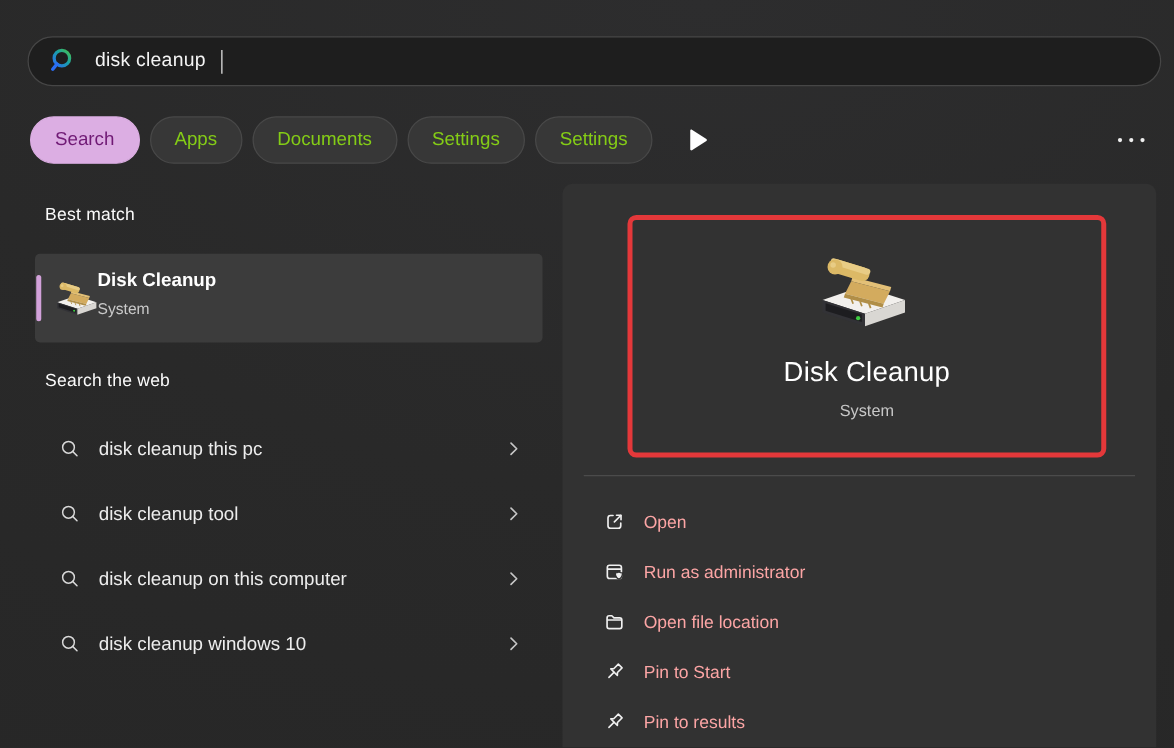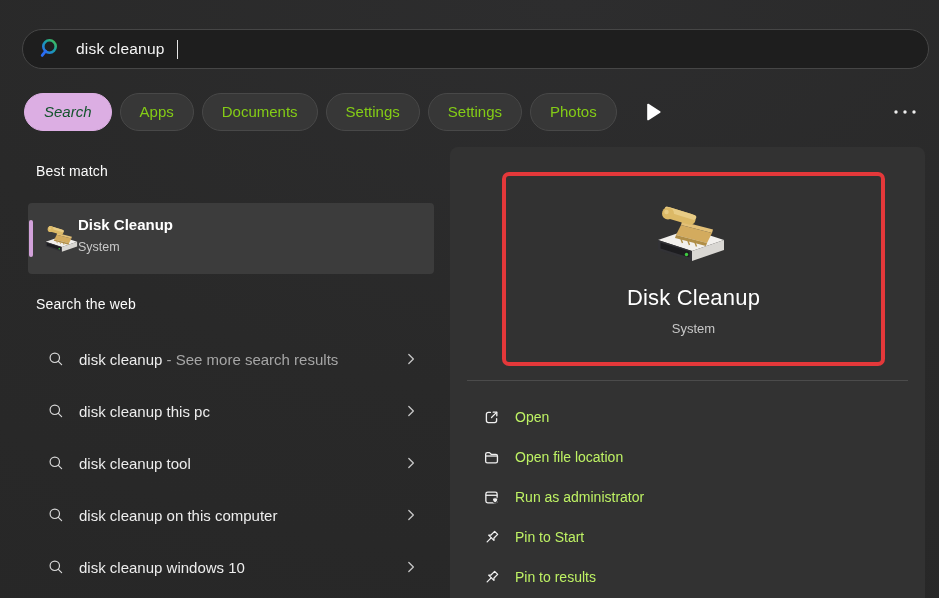--- a/index.html
+++ b/index.html
@@ -27,21 +27,21 @@
   
   .tabs {
     position:absolute; left:24px; top:92px; right:18px; height:39px;
     display:flex; align-items:center; gap:8px;
   }
   .pill {
     height:38px; padding:0 19px; border-radius:20px;
     background:#373737; border:1px solid #484848; color:#84cc16;
     display:flex; align-items:center; font-size:15px; cursor:pointer; white-space:nowrap;
   }
-  .pill.active { background:#dcaee3; border-color:#dcaee3; color:#14532d;font-style:italic; }
+  .pill.active { background:#dcaee3; border-color:#dcaee3; color:#701a75; }
   .play-btn { margin-left:16px; width:22px; height:22px; display:flex; align-items:center; justify-content:center; cursor:pointer; }
   .more-btn { margin-left:auto; padding:6px 4px; cursor:pointer; display:flex; align-items:center; }
 
   
   .section-title { position:absolute; left:36px; font-size:14px; font-weight:400; color:#fbfbfb; letter-spacing:.2px; }
   #best-heading { top:163px; }
   #web-heading  { top:296px; }
 
   .best-row {
     position:absolute; left:28px; top:203px; width:406px; height:71px;
@@ -80,21 +80,21 @@
   .panel .p-sub   { position:absolute; left:52px; top:174px; width:383px; text-align:center; font-size:13px; color:#c7c7c7; }
   .panel .divider { position:absolute; left:17px; top:233px; width:441px; height:1px; background:#4b4b4b; }
 
   .actions { position:absolute; left:17px; top:250px; width:441px; }
   .action-row {
     height:40px; display:flex; align-items:center; gap:15px;
     padding:0 10px 0 16px; border-radius:4px; cursor:pointer;
   }
   .action-row .aicon { width:17px; height:17px; flex:0 0 auto; display:flex; }
   .action-row .aicon svg { width:17px; height:17px; }
-  .action-row .alabel { font-size:14px; color:#bef264; }
+  .action-row .alabel { font-size:14px; color:#fca5a5; }
 </style>
 </head>
 <body>
 
 <svg width="0" height="0" style="position:absolute">
   <defs>
     <linearGradient id="sgrad" x1="0" y1="1" x2="1" y2="0">
       <stop offset="0" stop-color="#2a6df4"></stop>
       <stop offset="0.55" stop-color="#19a0a8"></stop>
       <stop offset="1" stop-color="#47c04d"></stop>
@@ -145,23 +145,20 @@
         <span>Apps</span>
       </div>
       <div class="pill">
         <span>Documents</span>
       </div>
       <div class="pill">
         <span>Settings</span>
       </div>
       <div class="pill">
         <span>Settings</span>
-      </div>
-      <div class="pill">
-        <span>Photos</span>
       </div>
       <div class="play-btn">
       <svg viewBox="0 0 16 16">
         <path d="M4.5 2.6v10.8c0 .5.55.8 1 .55l8.4-5.4c.4-.26.4-.84 0-1.1L5.5 2.05c-.45-.25-1 .05-1 .55z" fill="#ffffff"></path>
       </svg>
     </div>
     <div class="more-btn">
       <svg width="24" height="6" viewBox="0 0 24 6">
         <circle cx="3" cy="3" r="1.7" fill="#eeeeee"></circle>
         <circle cx="12" cy="3" r="1.7" fill="#eeeeee"></circle>
@@ -182,30 +179,20 @@
   </div>
 
   <div class="section-title" id="web-heading">Search the web</div>
 
   <div class="suggestions" id="suggestions">
       <div class="sugg-row">
     <svg class="sicon" viewBox="0 0 16 16">
       <circle cx="6.8" cy="6.8" r="4.7" fill="none" stroke="#d8d8d8" stroke-width="1.2"></circle>
       <line x1="10.3" y1="10.3" x2="13.6" y2="13.6" stroke="#d8d8d8" stroke-width="1.2" stroke-linecap="round"></line>
     </svg>
-    <span class="stext"><span class="normal">disk cleanup </span><span class="extra muted">- See more search results</span></span>
-    <svg class="chev" viewBox="0 0 16 16">
-      <path d="M5.5 2.8l5.2 5.2-5.2 5.2" fill="none" stroke="#c6c6c6" stroke-width="1.5" stroke-linecap="round" stroke-linejoin="round"></path>
-    </svg>
-  </div>
-      <div class="sugg-row">
-    <svg class="sicon" viewBox="0 0 16 16">
-      <circle cx="6.8" cy="6.8" r="4.7" fill="none" stroke="#d8d8d8" stroke-width="1.2"></circle>
-      <line x1="10.3" y1="10.3" x2="13.6" y2="13.6" stroke="#d8d8d8" stroke-width="1.2" stroke-linecap="round"></line>
-    </svg>
     <span class="stext"><span class="normal">disk cleanup </span><span class="extra bold">this pc</span></span>
     <svg class="chev" viewBox="0 0 16 16">
       <path d="M5.5 2.8l5.2 5.2-5.2 5.2" fill="none" stroke="#c6c6c6" stroke-width="1.5" stroke-linecap="round" stroke-linejoin="round"></path>
     </svg>
   </div>
       <div class="sugg-row">
     <svg class="sicon" viewBox="0 0 16 16">
       <circle cx="6.8" cy="6.8" r="4.7" fill="none" stroke="#d8d8d8" stroke-width="1.2"></circle>
       <line x1="10.3" y1="10.3" x2="13.6" y2="13.6" stroke="#d8d8d8" stroke-width="1.2" stroke-linecap="round"></line>
     </svg>
@@ -250,36 +237,36 @@
             <svg viewBox="0 0 16 16" fill="none" stroke="#f0f0f0" stroke-width="1.25" stroke-linecap="round" stroke-linejoin="round">
               <path d="M7 3.2H5.1c-1 0-1.9.8-1.9 1.9v5.8c0 1 .8 1.9 1.9 1.9h5.8c1 0 1.9-.8 1.9-1.9V9"></path>
               <path d="M9.6 3h3.4v3.4"></path>
               <path d="M12.8 3.2L8 8"></path>
             </svg>
           </span>
     <span class="alabel">Open</span>
   </div>
         <div class="action-row">
     <span class="aicon">
-            <svg viewBox="0 0 16 16" fill="none" stroke="#f0f0f0" stroke-width="1.25" stroke-linejoin="round">
-              <path d="M2.5 5c0-.9.7-1.6 1.6-1.6h2l1.6 1.6h4.3c.9 0 1.6.7 1.6 1.6v4.9c0 .9-.7 1.6-1.6 1.6H4.1c-.9 0-1.6-.7-1.6-1.6z"></path>
-              <path d="M2.5 6.6h11"></path>
-            </svg>
-          </span>
-    <span class="alabel">Open file location</span>
-  </div>
-        <div class="action-row">
-    <span class="aicon">
             <svg viewBox="0 0 16 16">
               <rect x="2.7" y="3" width="10.6" height="10" rx="1.7" fill="none" stroke="#f0f0f0" stroke-width="1.25"></rect>
               <line x1="2.7" y1="5.9" x2="13.3" y2="5.9" stroke="#f0f0f0" stroke-width="1.25"></line>
               <path d="M11.4 8.1c.8.45 1.7.7 2.7.7 0 2.3-1.1 3.9-2.7 4.6-1.6-.7-2.7-2.3-2.7-4.6 1 0 1.9-.25 2.7-.7z" fill="#f0f0f0" stroke="#323232" stroke-width="1"></path>
             </svg>
           </span>
     <span class="alabel">Run as administrator</span>
+  </div>
+        <div class="action-row">
+    <span class="aicon">
+            <svg viewBox="0 0 16 16" fill="none" stroke="#f0f0f0" stroke-width="1.25" stroke-linejoin="round">
+              <path d="M2.5 5c0-.9.7-1.6 1.6-1.6h2l1.6 1.6h4.3c.9 0 1.6.7 1.6 1.6v4.9c0 .9-.7 1.6-1.6 1.6H4.1c-.9 0-1.6-.7-1.6-1.6z"></path>
+              <path d="M2.5 6.6h11"></path>
+            </svg>
+          </span>
+    <span class="alabel">Open file location</span>
   </div>
         <div class="action-row">
     <span class="aicon">
             <svg viewBox="0 0 16 16" fill="none" stroke="#f0f0f0" stroke-width="1.2" stroke-linecap="round" stroke-linejoin="round">
               <g transform="rotate(45 8 8)">
                 <path d="M6 1.8h4v4.9l1.5 1.6H4.5L6 6.7z"></path>
                 <line x1="8" y1="8.5" x2="8" y2="13.8"></line>
               </g>
             </svg>
           </span>

